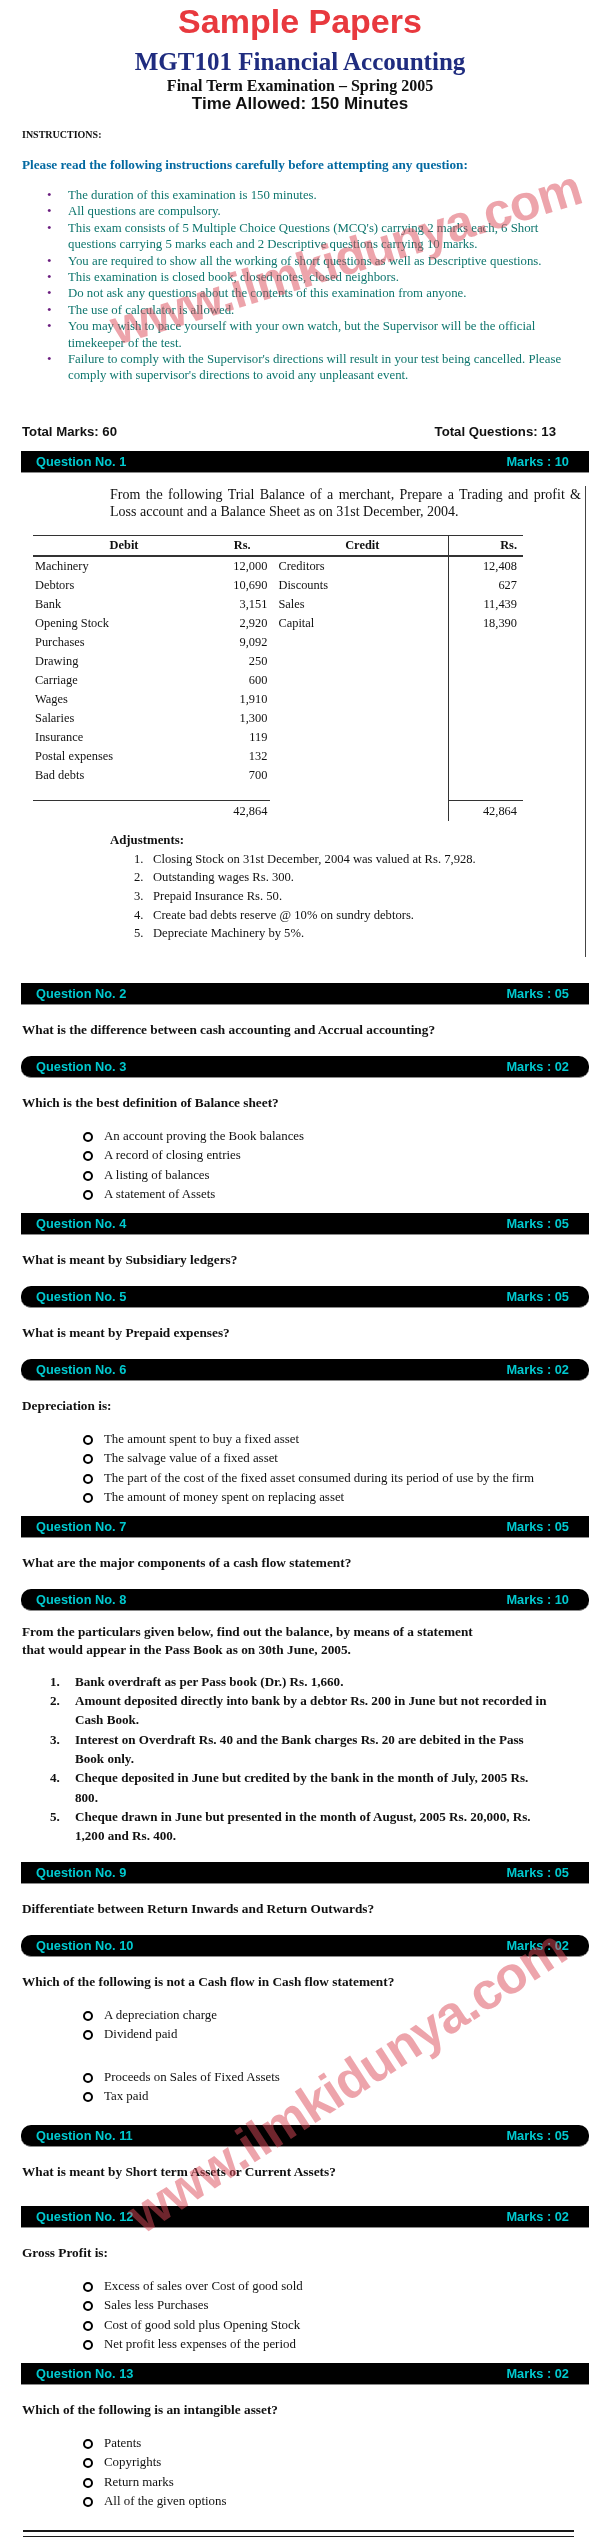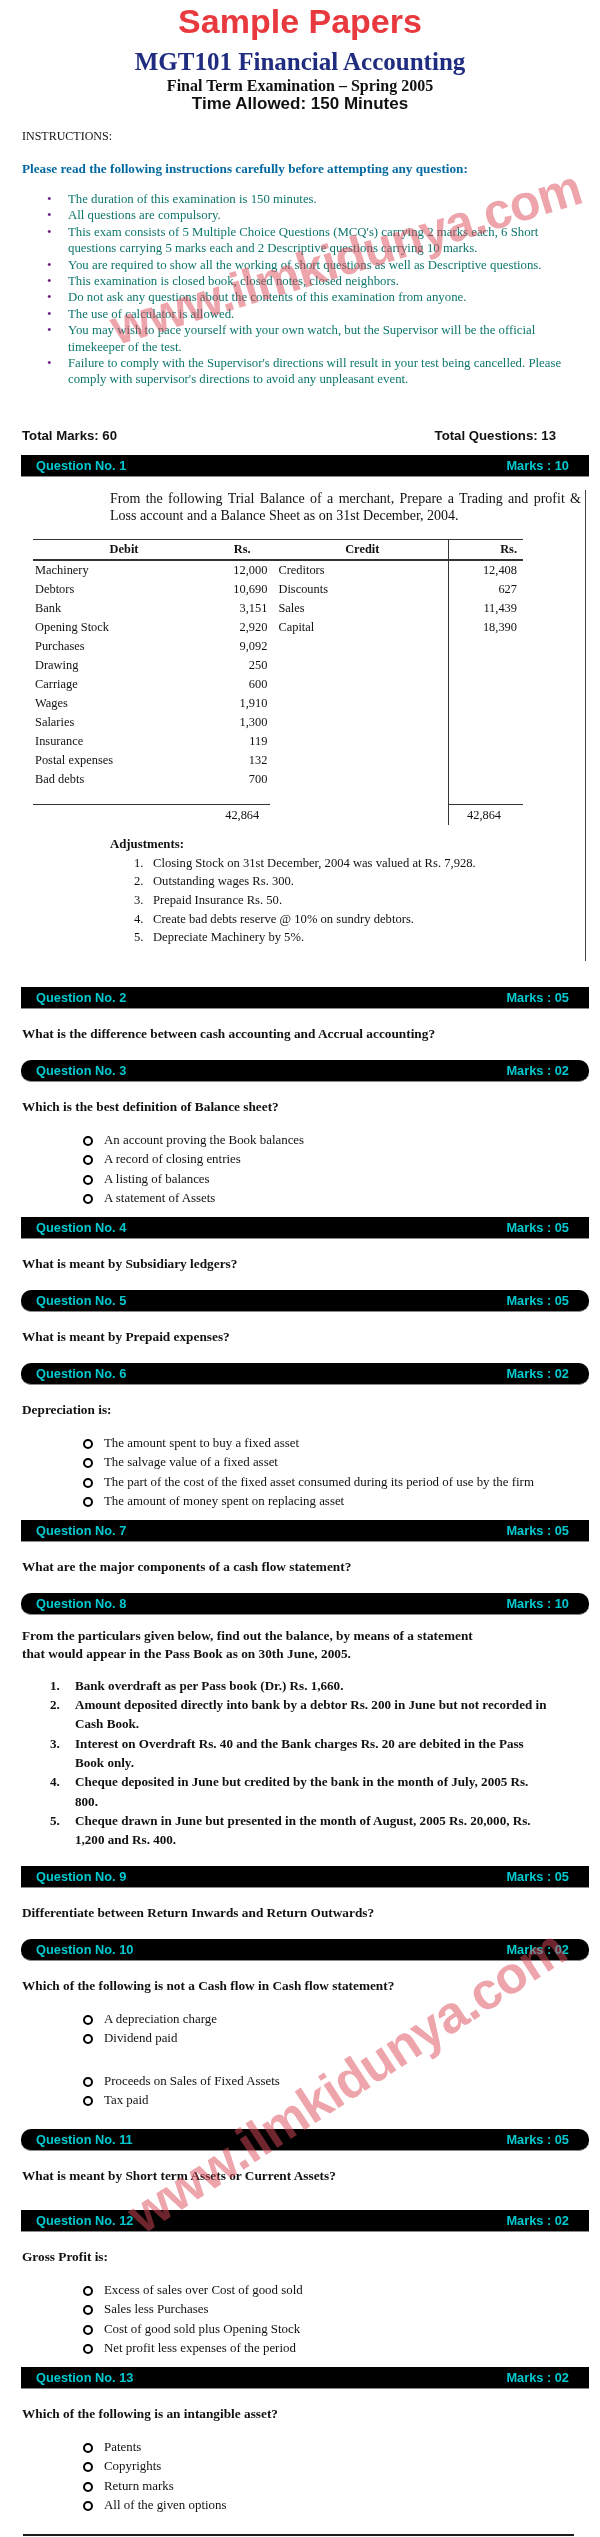--- a/index.html
+++ b/index.html
@@ -9,21 +9,21 @@
     font-family:"Liberation Serif", serif; font-size:13px; overflow:hidden;
   }
   
   .banner { margin:2px 0 0 0; text-align:center; color:#e8393e;
     font-family:"Liberation Sans", sans-serif; font-weight:bold; font-size:34px; line-height:38px; }
   .course { margin:7px 0 0 0; text-align:center; color:#1f2c7f;
     font-weight:bold; font-size:25px; line-height:29px; }
   .exam-line { text-align:center; font-weight:bold; font-size:16px; line-height:19px; }
   .time-line { text-align:center; font-family:"Liberation Sans", sans-serif;
     font-weight:bold; font-size:17px; line-height:17px; }
-  .instr-head { margin:17px 0 17px 22px; font-weight:normal; font-size:12px; }
+  .instr-head { margin:17px 0 17px 22px; font-weight:bold; font-size:10px; }
   .instr-intro { margin:15px 40px 0 22px; color:#0369a1; font-weight:bold; font-size:13.2px; }
   .bullets { margin:14px 38px 0 0; padding:0 0 0 47px; list-style:none; }
   .bullets li { position:relative; padding-left:21px; line-height:16.4px;
     color:#0f766e; font-size:12.8px; }
   .bullets li::before { content:"•"; position:absolute; left:0; top:0; color:#6b1e7f; font-size:13px; }
   .totals-row { display:flex; justify-content:space-between; margin:40px 44px 0 22px;
     font-family:"Liberation Sans", sans-serif; font-weight:bold; font-size:13.2px; }
   
   .qbar { height:21px; margin:0 11px 0 21px; background:#000;
     border-bottom:1px solid #8a8a8a; display:flex; align-items:center; justify-content:space-between;
@@ -48,21 +48,21 @@
   .tb-table th, .tb-table td { padding:0 2px; line-height:19px; font-weight:normal; }
   .tb-table thead th { font-weight:bold; border-top:1px solid #333; border-bottom:2px solid #333; }
   .tb-table .cA { width:190px; text-align:left; }
   .tb-table thead .cA { text-align:center; }
   .tb-table .cB { width:52px; text-align:right; padding-right:3px; }
   .tb-table thead .cB { text-align:center; }
   .tb-table .cC { width:179px; text-align:left; padding-left:8px; }
   .tb-table thead .cC { text-align:center; }
   .tb-table .cD { width:69px; text-align:right; padding-right:6px; border-left:1px solid #333; }
   .tb-table tr.spacer td { height:15px; }
-  .tb-table tr.totals td { line-height:20px;text-align:center; }
+  .tb-table tr.totals td { line-height:20px; }
   .tb-table tr.totals .tline { border-top:1px solid #333; }
   .adj-head { margin:12px 0 0 88px; font-weight:bold; font-size:12.8px; }
   .adj-list { margin:2px 0 0 112px; padding:0; list-style:none; counter-reset:n; }
   .adj-list li { position:relative; padding-left:19px; line-height:18.6px; font-size:12.6px; }
   .adj-list li::before { counter-increment:n; content:counter(n) "."; position:absolute; left:0; }
   
   .q8-text { margin:12px 0 0 22px; max-width:470px; font-weight:bold; font-size:13.3px; line-height:18.5px; }
   .q8-list { margin:12px 0 0 50px; padding:0; list-style:none; counter-reset:m; max-width:500px; }
   .q8-list li { position:relative; padding-left:25px; line-height:19.3px;
     font-weight:bold; font-size:13.1px; }

